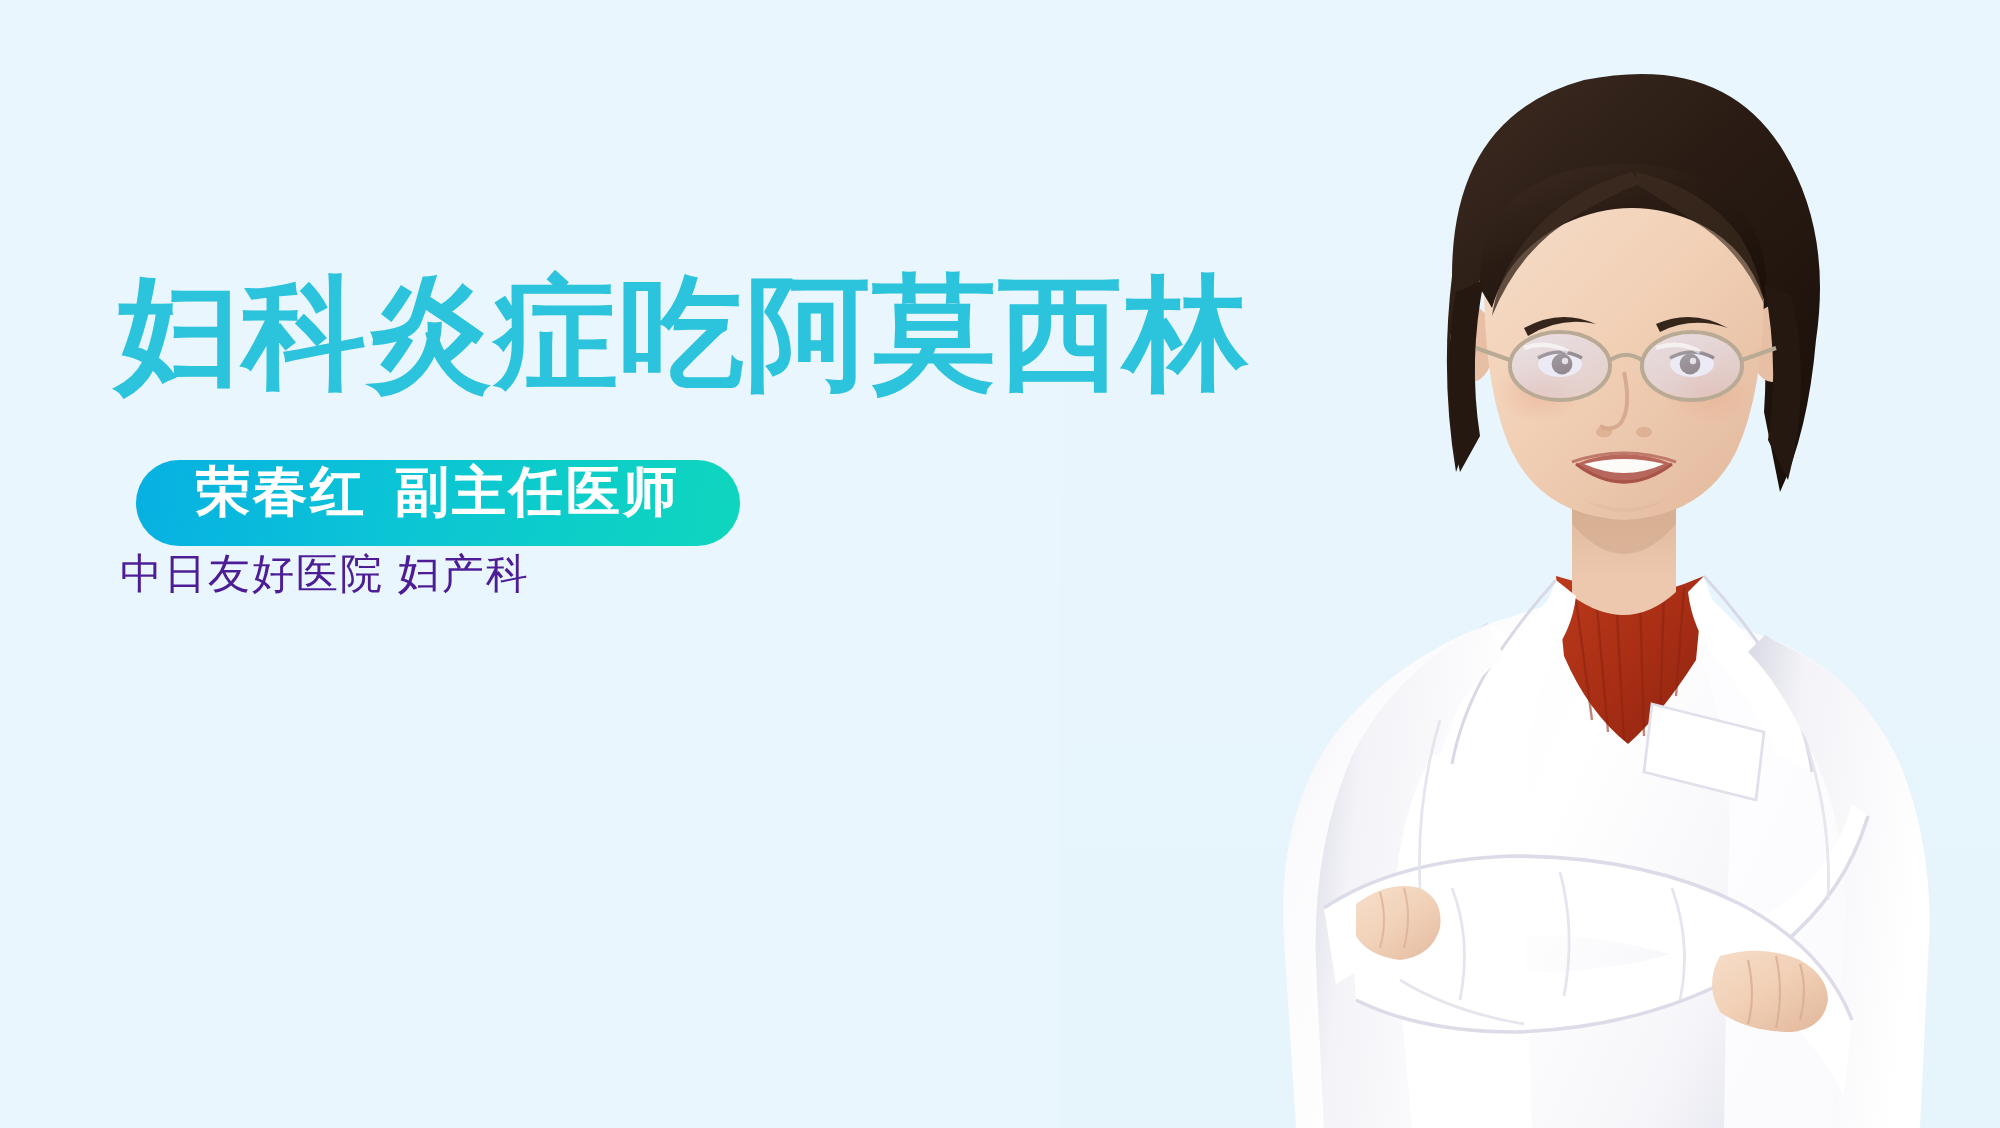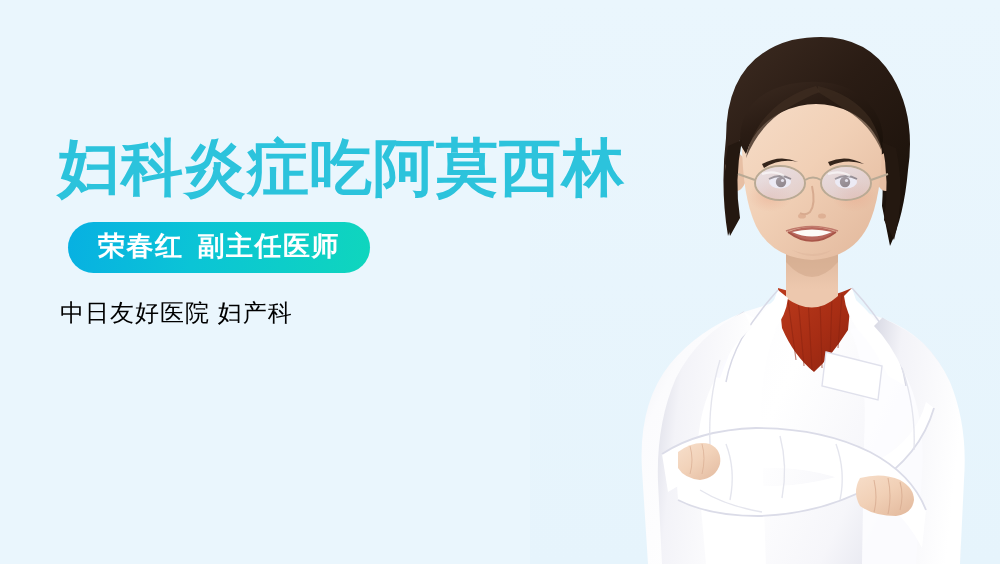--- a/index.html
+++ b/index.html
@@ -31,40 +31,39 @@
     font-size:62px;
     line-height:84px;
     font-weight:bold;
     color:#2cc3dc;
     letter-spacing:1px;
     white-space:nowrap;
   }
 
   #doctor-badge {
     display:inline-block;
-    margin-top:12px;
+    margin-top:20px;
     margin-left:10px;
-    padding:11px 30px 13px 30px;
+    padding:3px 30px 13px 30px;
     border-radius:40px;
     background:linear-gradient(100deg,#07b0e2 0%,#0bc4d6 42%,#0fd6bd 100%);
     color:#ffffff;
     font-size:27px;
     font-weight:bold;
     letter-spacing:1.5px;
     white-space:nowrap;
     line-height:1;
     text-align:right;
   }
   #doctor-badge .badge-name { margin-right:14px; }
 
   #hospital-line {
-    margin-top:24px;
     margin-left:2px;
-    font-size:24px;
-    color:#000000;
+    font-size:21px;
+    color:#4c1d95;
     letter-spacing:1px;
     white-space:nowrap;
   }
 
   
   #doctor-photo {
     position:absolute;
     right:0;
     top:0;
     width:470px;

